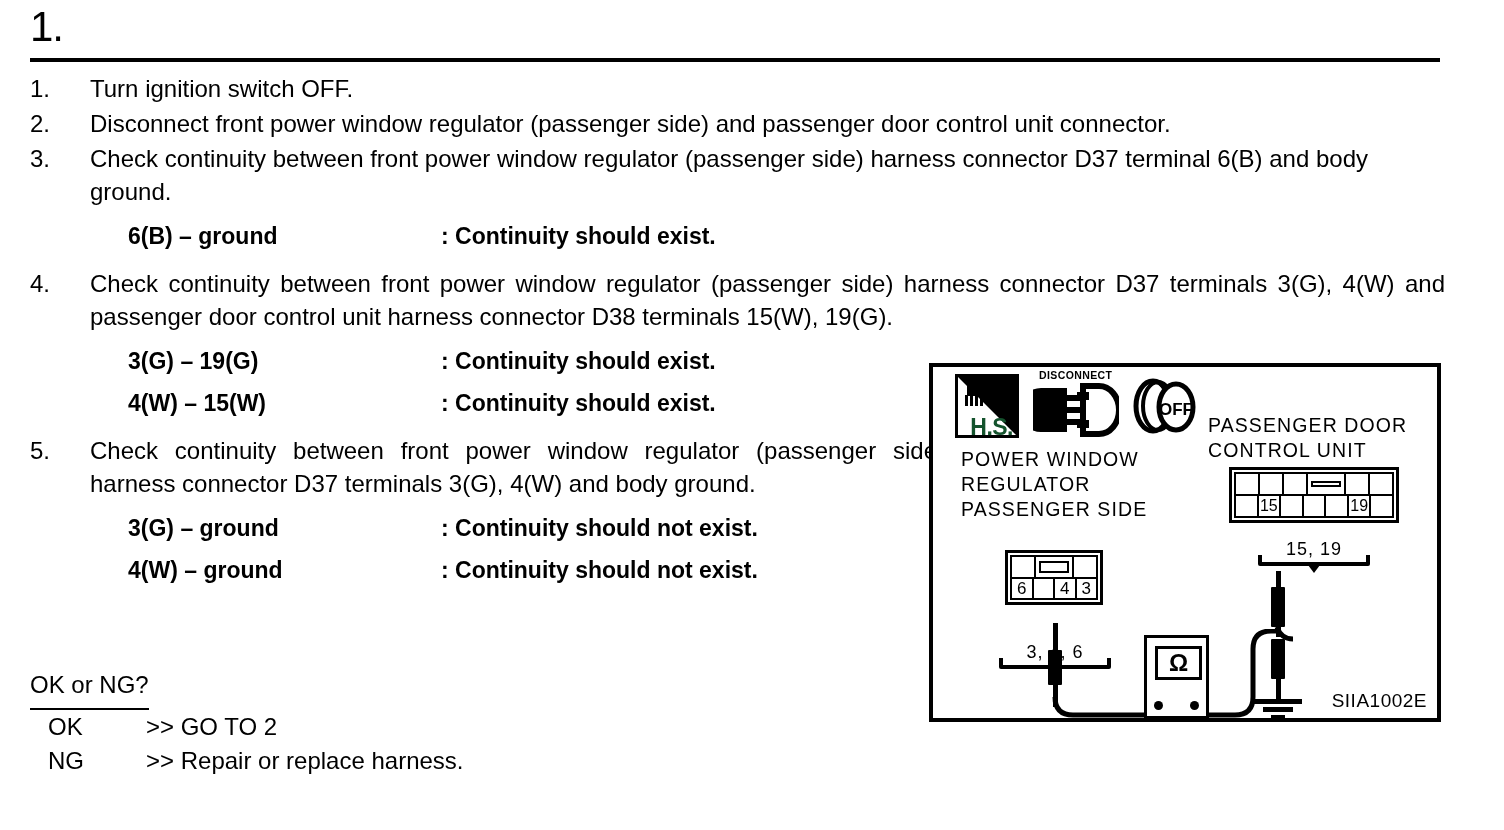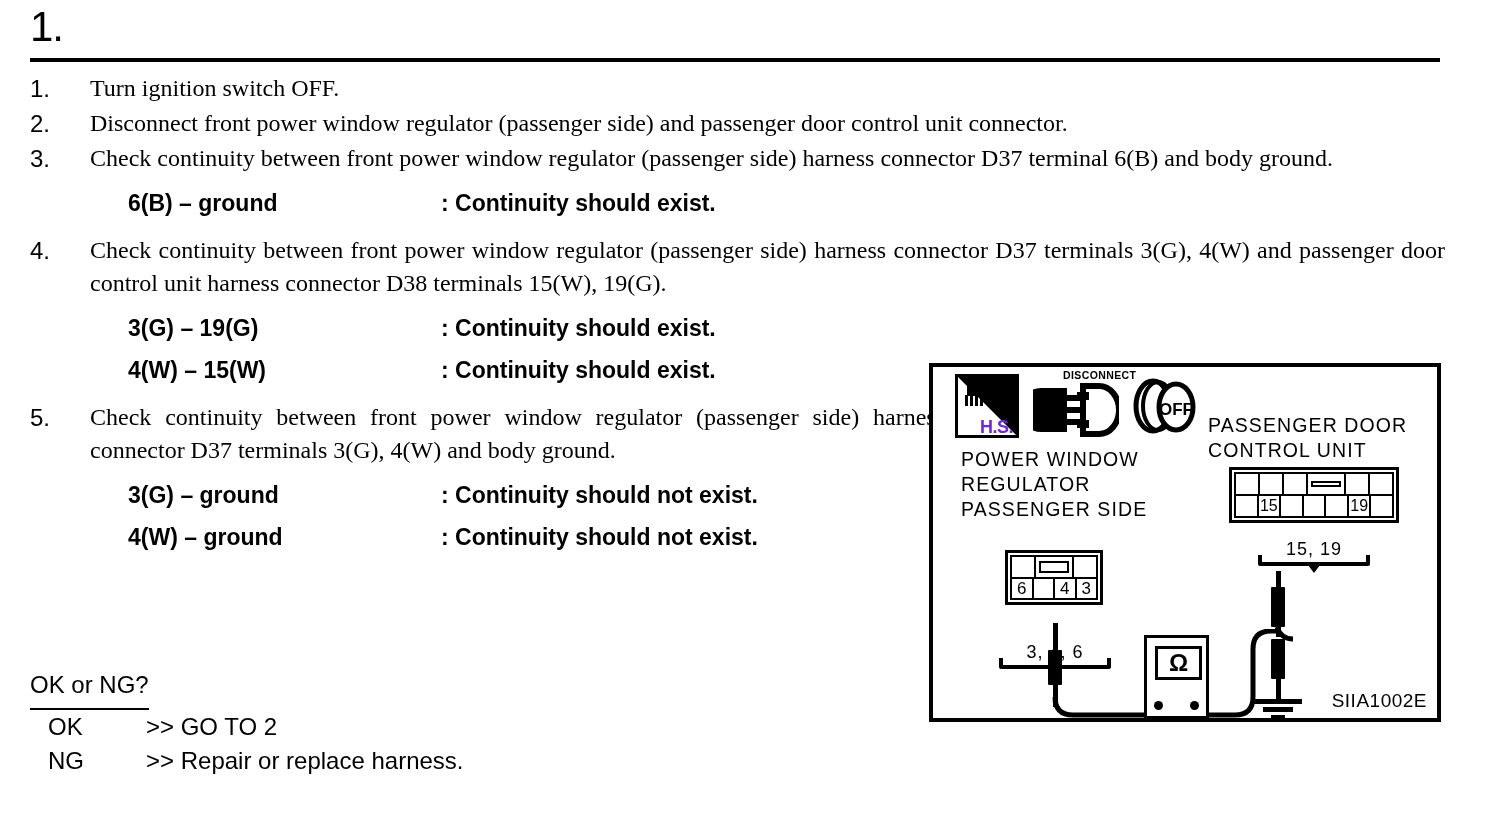--- a/index.html
+++ b/index.html
@@ -62,21 +62,20 @@
   .proc-num {
     width: 60px;
     flex: 0 0 60px;
     font-size: 24px;
     line-height: 33px;
   }
   .proc-text {
     font-size: 24px;
     line-height: 33px;
     flex: 1;
-    font-family: Liberation Serif, serif;
   }
   .proc-text.justify {
     text-align: justify;
     text-align-last: left;
   }
   .proc-item.narrow .proc-text {
     max-width: 855px;
   }
 
   
@@ -152,22 +151,22 @@
   }
   .hs-tri {
     position: absolute;
     inset: 0;
     background: linear-gradient(to bottom left, #000 49.6%, #fff 50.4%);
   }
   .hs-label {
     position: absolute;
     right: 3px;
     bottom: -2px;
-    color: #6d28d9;
-    font-size: 18px;
+    color: #14532d;
+    font-size: 23px;
     font-weight: bold;
     letter-spacing: -0.5px;
     line-height: 20px;
   }
   .hs-conn {
     position: absolute;
     left: 5px;
     top: 4px;
   }
 
@@ -180,21 +179,20 @@
     height: 70px;
   }
   .disc-word {
     position: absolute;
     left: 6px;
     top: 0px;
     font-size: 10.5px;
     font-weight: bold;
     letter-spacing: 0.4px;
     line-height: 12px;
-    margin-left: 24px;
   }
 
   
   .off-icon {
     position: absolute;
     left: 198px;
     top: 8px;
     width: 66px;
     height: 62px;
   }

